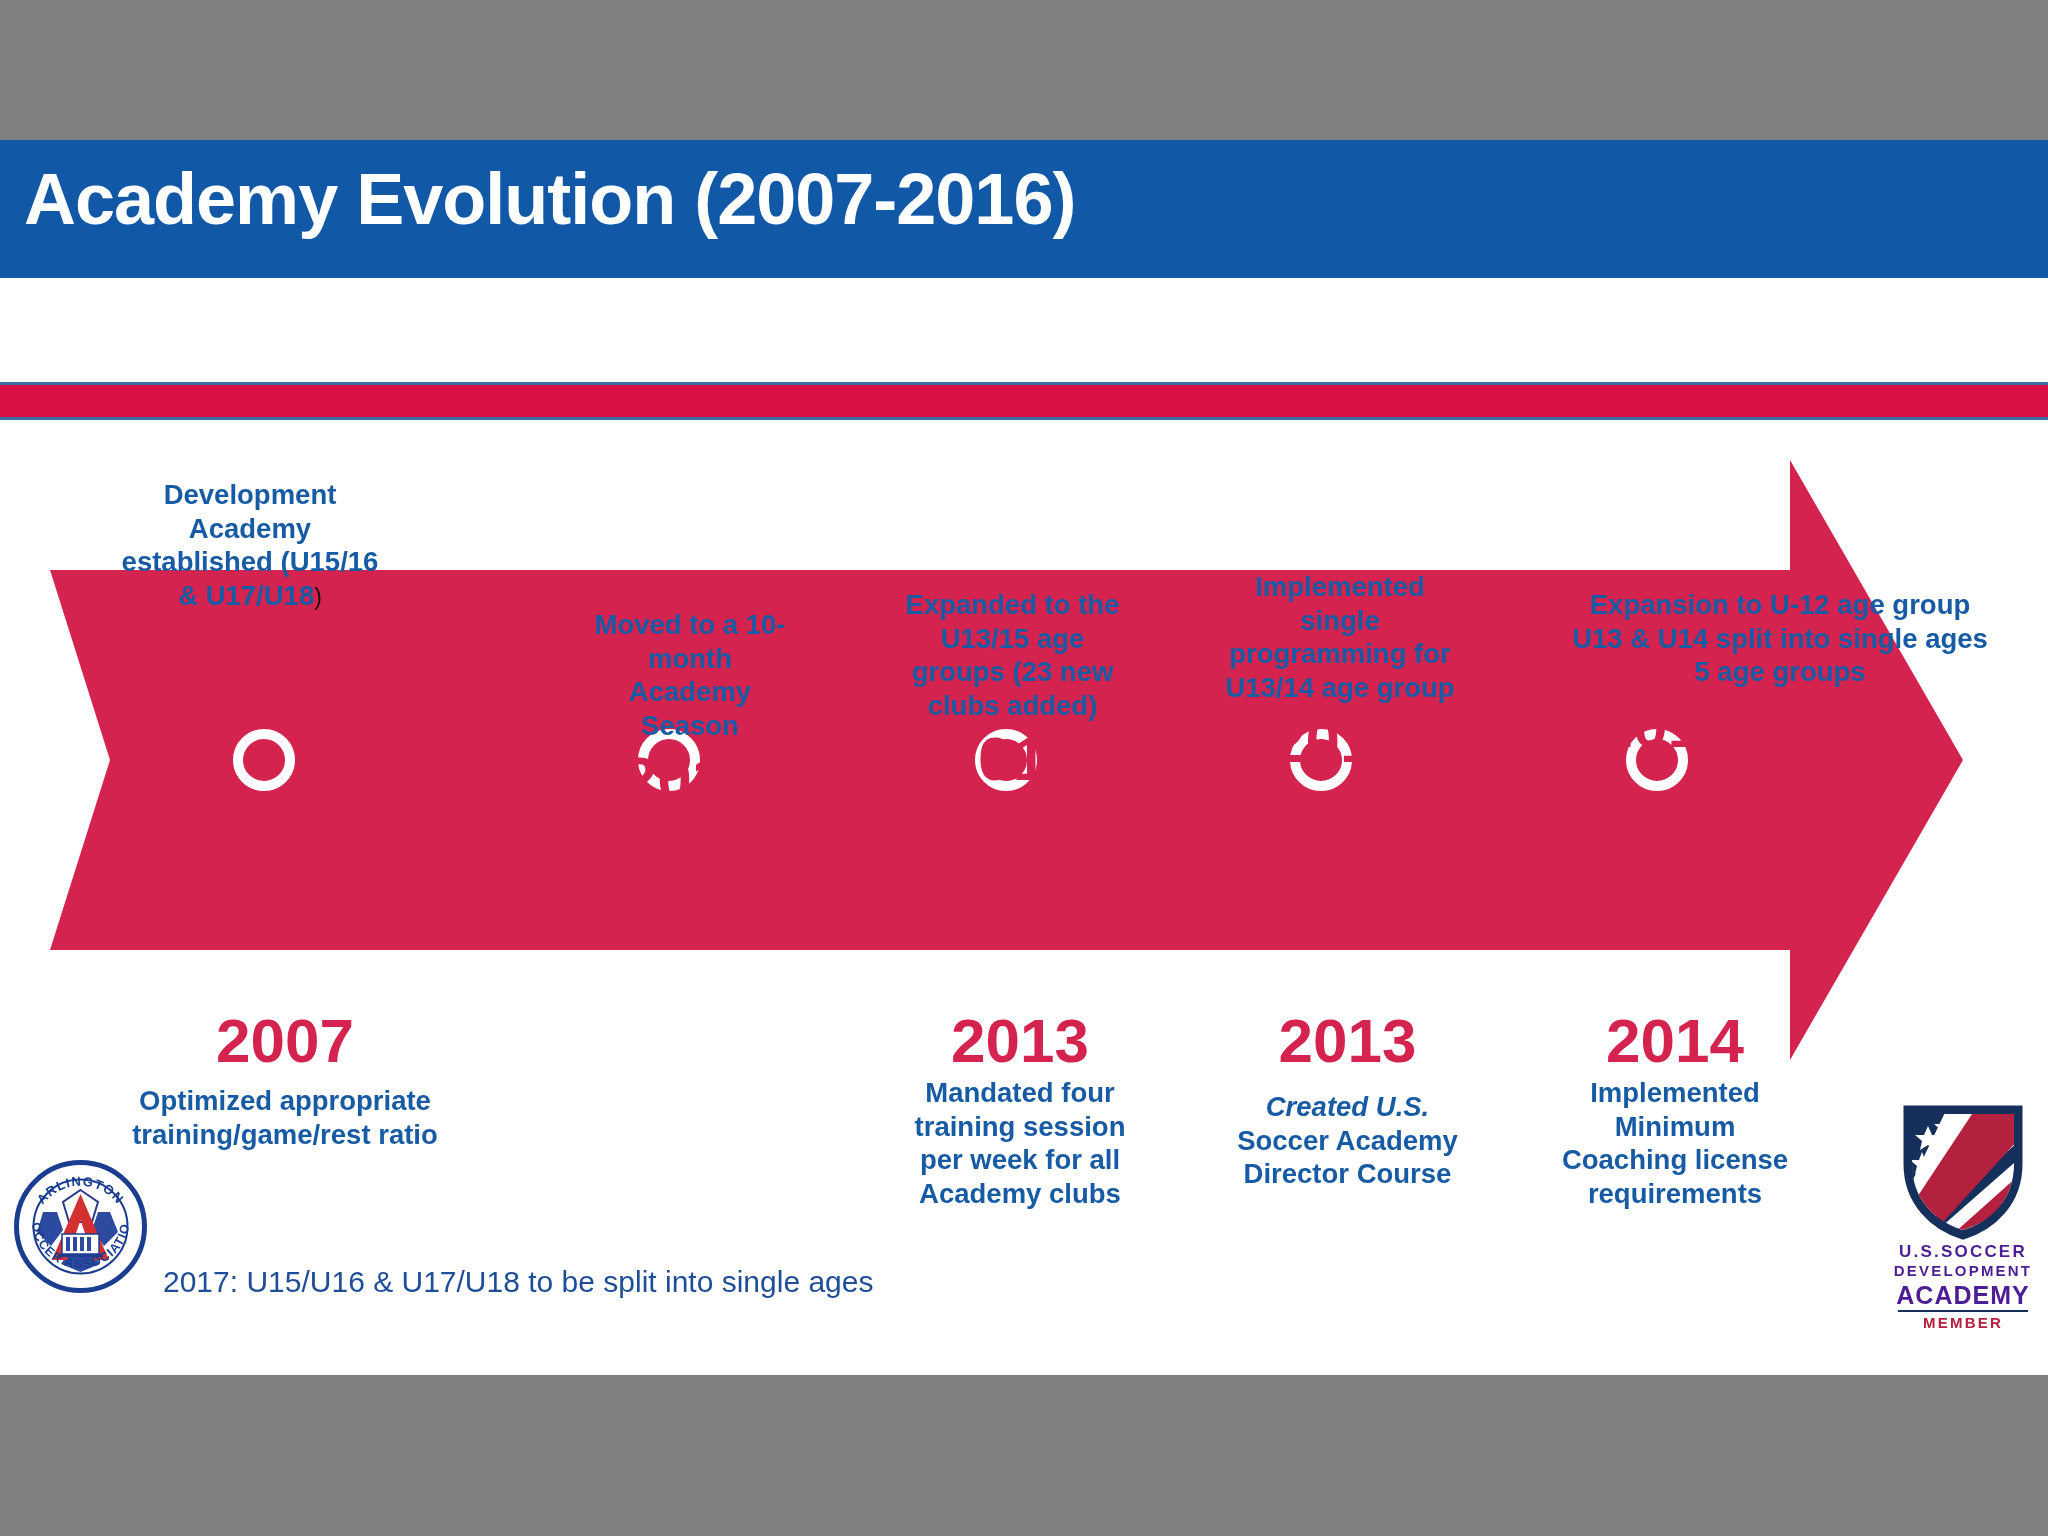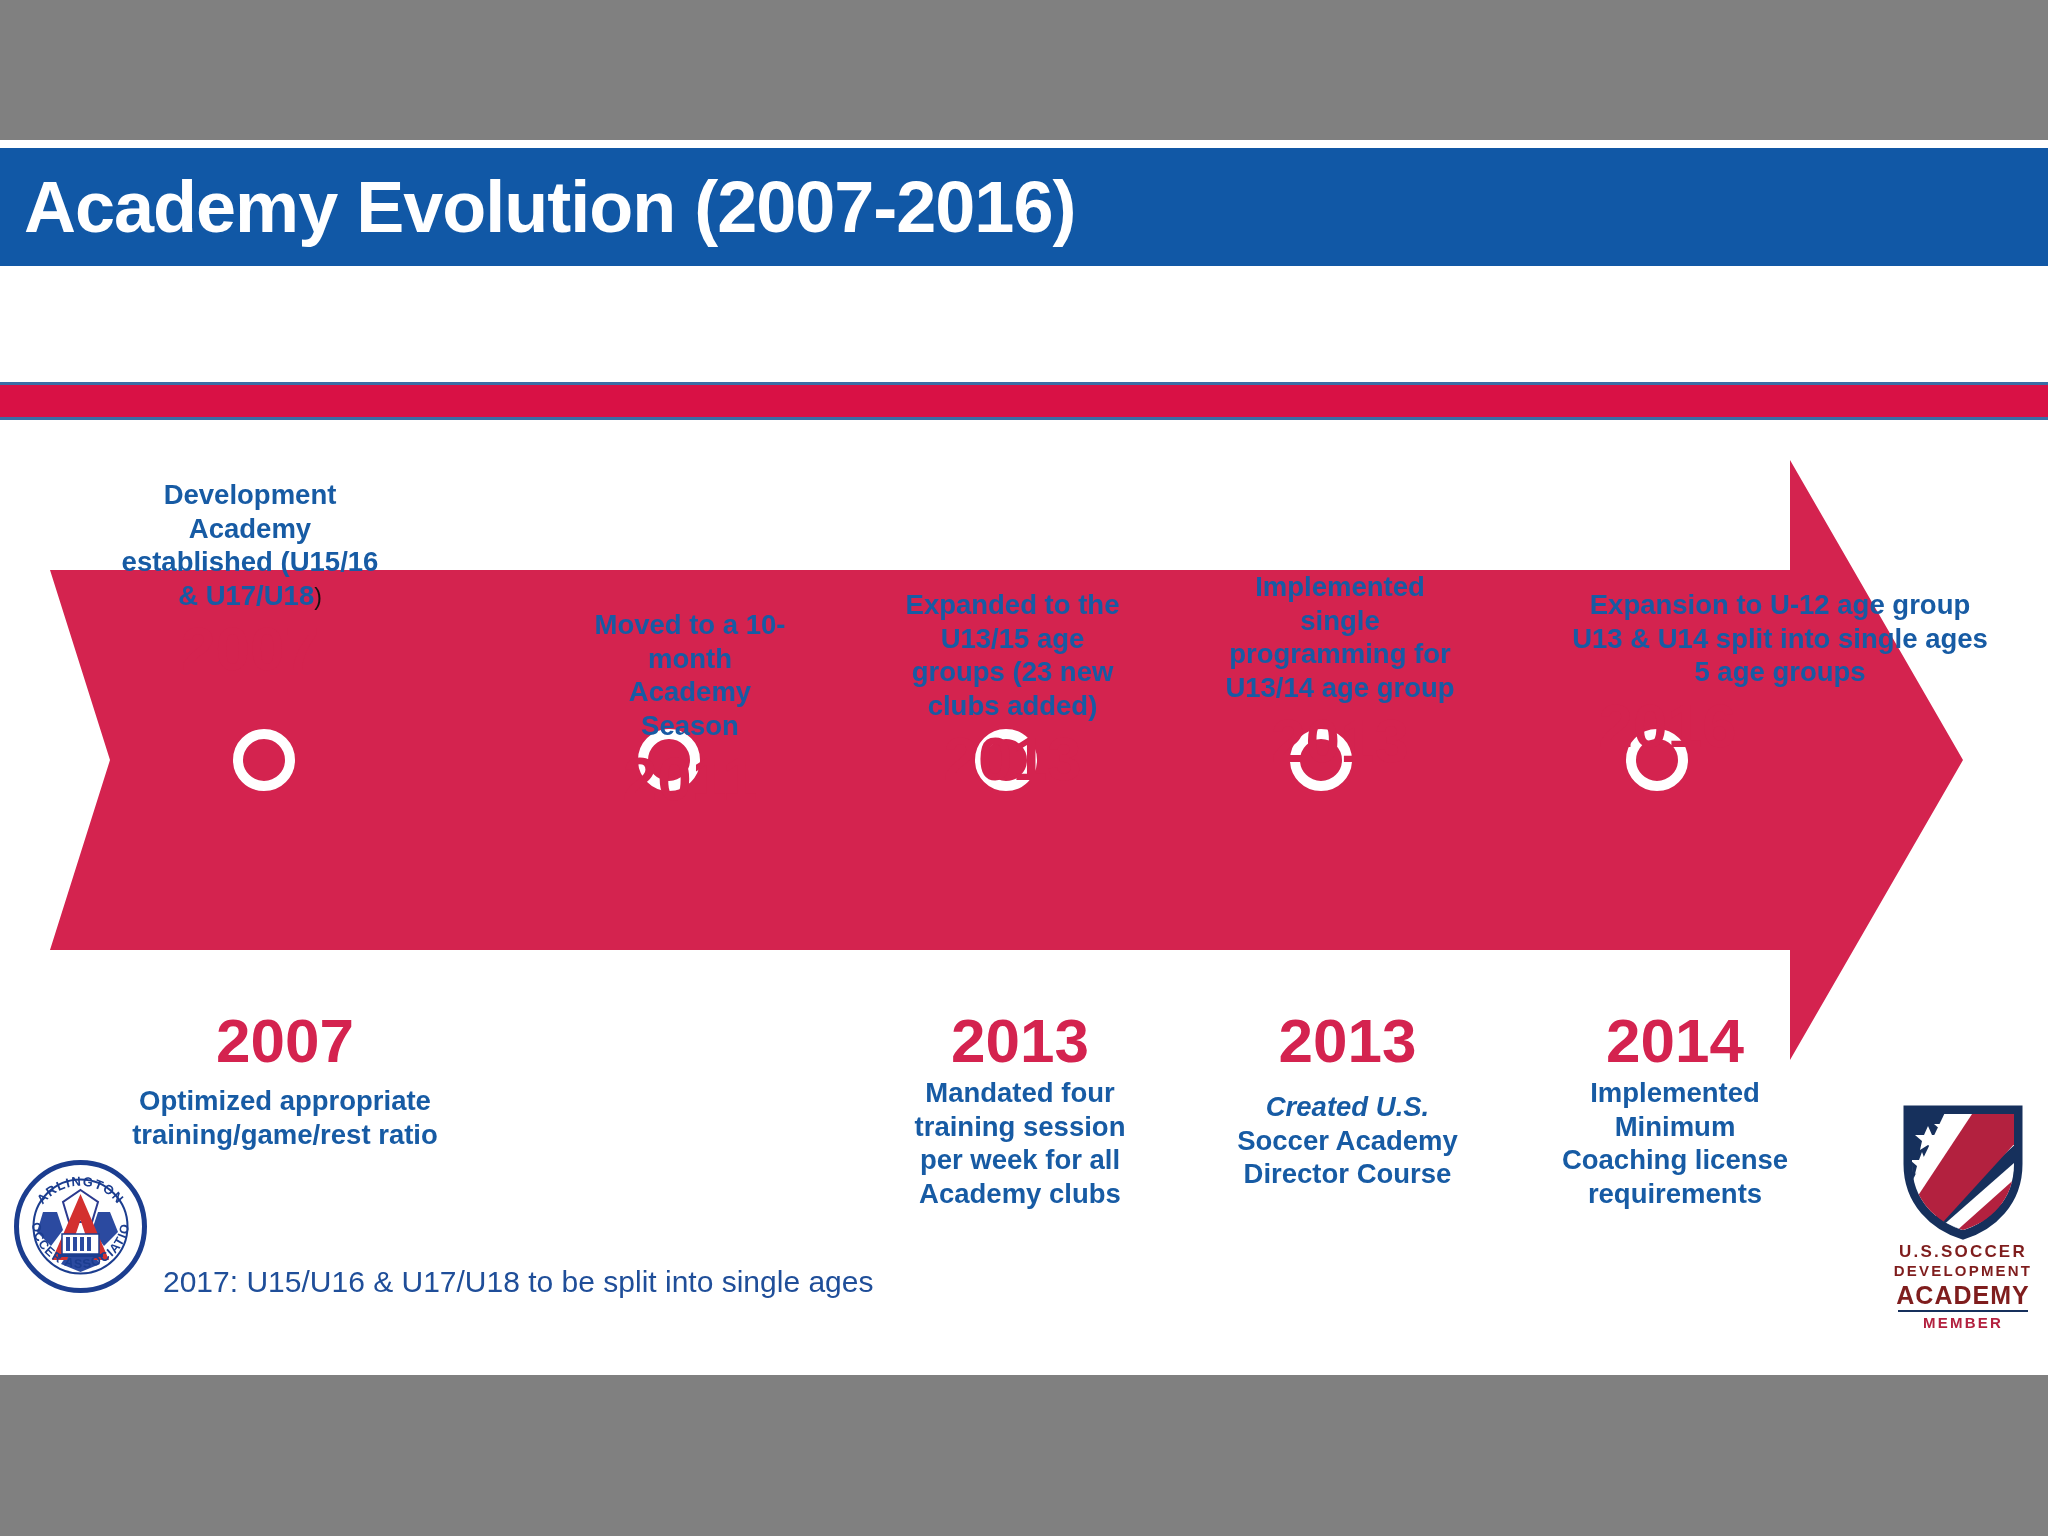--- a/index.html
+++ b/index.html
@@ -10,22 +10,22 @@
     overflow:hidden;
   }
   .slide{
     position:absolute;
     left:0;top:140px;
     width:2048px;height:1235px;
     background:#ffffff;
   }
   
   .title-bar{
-    position:absolute;left:0;top:8px;
-    width:2048px;height:118px;
+    position:absolute;left:0;top:0;
+    width:2048px;height:138px;
     background:#1158a6;
     text-decoration:underline;
   }
   .title-text{
     position:absolute;left:24px;top:18px;
     font-size:72px;font-weight:bold;color:#ffffff;
     letter-spacing:-1px;white-space:nowrap;
   }
   
   .red-bar{
@@ -85,21 +85,21 @@
     left:163px;top:1125px;
     font-size:30px;
     color:#1f4e99;
     white-space:nowrap;
   }
   
   .asa-logo{position:absolute;left:14px;top:1020px;width:133px;height:133px;}
   .usa-logo{position:absolute;left:1888px;top:962px;width:150px;height:225px;}
   .usa-txt{
     position:absolute;left:0;width:150px;text-align:center;
-    color:#7f1d1d;font-weight:bold;letter-spacing:2.2px;
+    color:#4c1d95;font-weight:bold;letter-spacing:2.2px;
   }
 </style>
 </head>
 <body>
 
 <div class="slide">
 
   <div class="title-bar">
     <div class="title-text">Academy Evolution (2007-2016)</div>
   </div>

